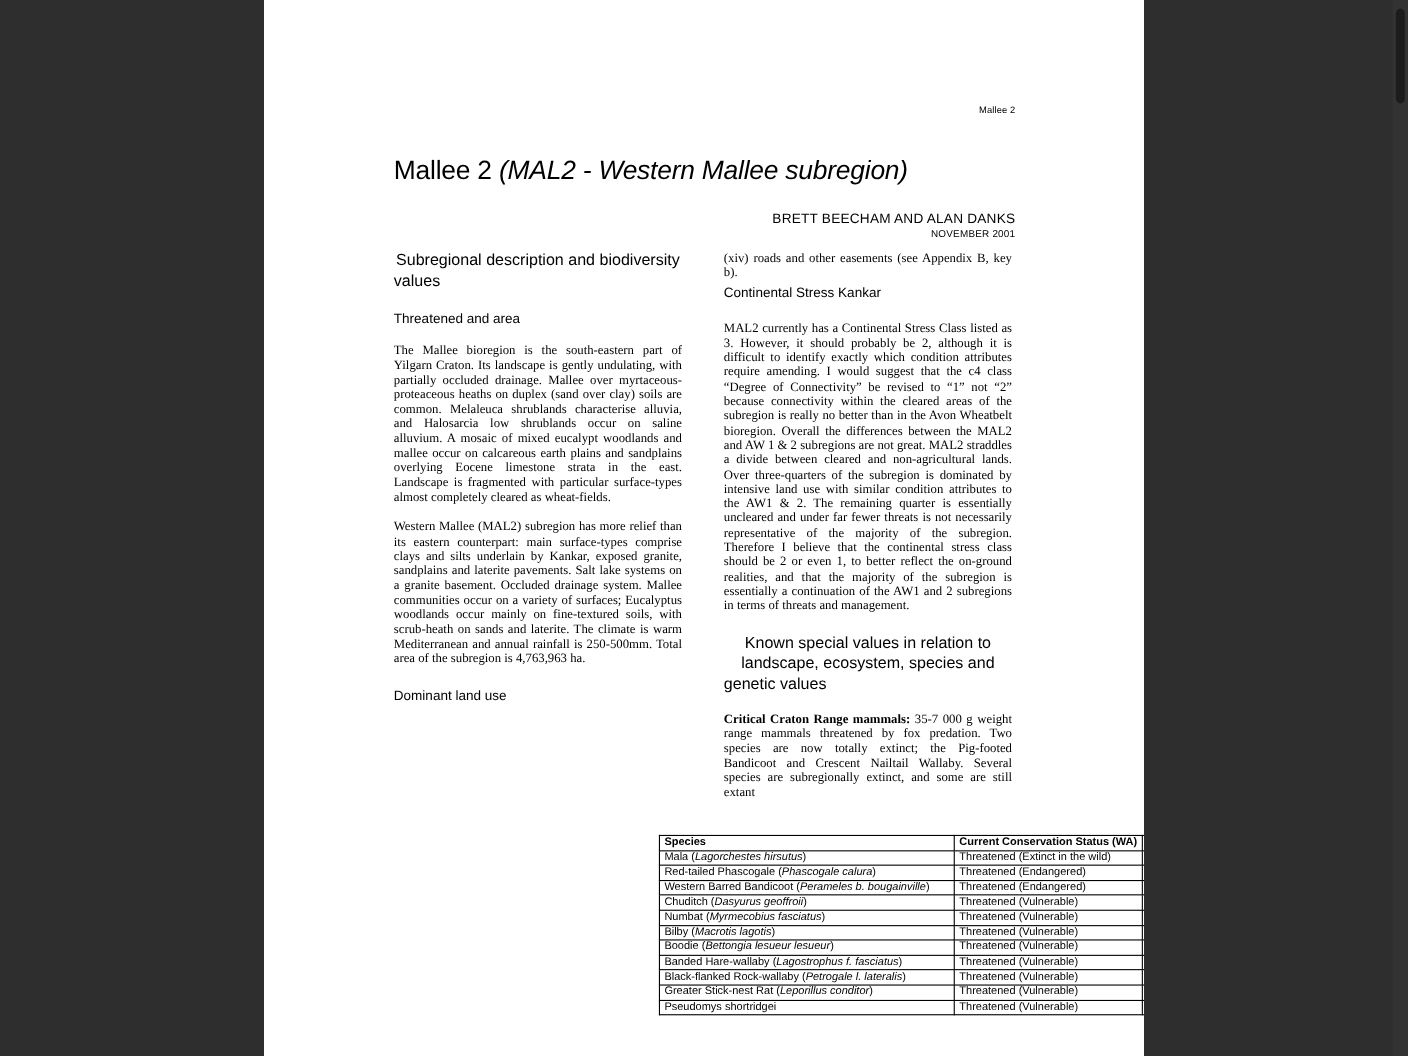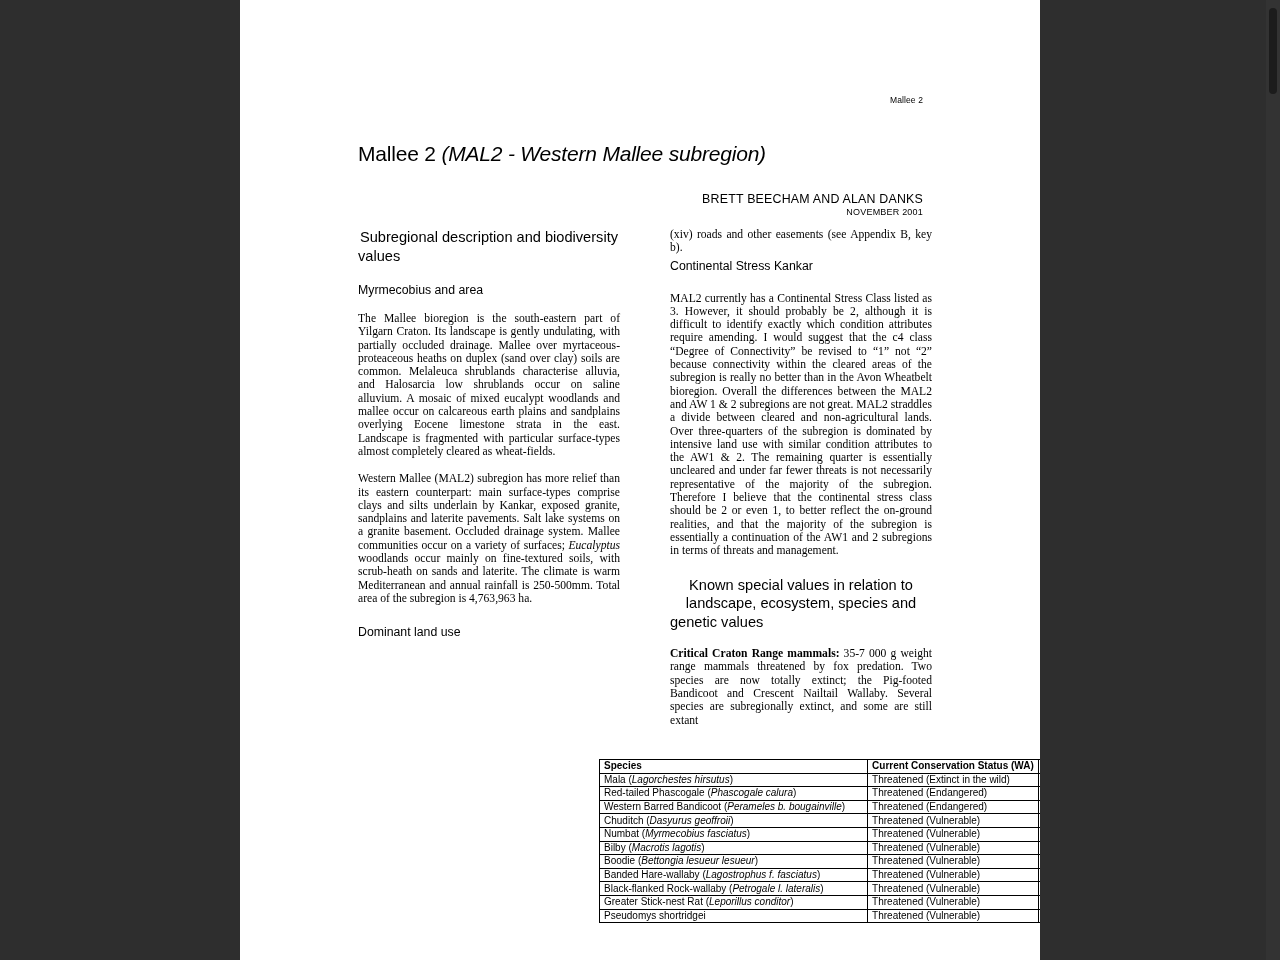--- a/index.html
+++ b/index.html
@@ -55,21 +55,21 @@
     color: #000;
     letter-spacing: 0.1px;
   }
 
   
   .doc-title {
     position: absolute;
     left: 118px;
     top: 142px;
     font-family: "Liberation Sans", sans-serif;
-    font-size: 21px;
+    font-size: 24px;
     color: #000;
     white-space: nowrap;
     letter-spacing: -0.2px;
   }
   .doc-title .ital { font-style: italic; }
 
   
   .byline {
     position: absolute;
     right: 117px;
@@ -81,21 +81,21 @@
   .byline .authors { font-size: 12.4px; letter-spacing: 0.2px; display:block; }
   .byline .date { font-size: 9px; letter-spacing: 0.2px; display:block; margin-top: 1px;}
 
   
   .col {
     position: absolute;
     top: 228px;
     width: 262px;
   }
   .col-left  { left: 118px; }
-  .col-right { left: 430px; }
+  .col-right { left: 418px; }
 
   h2.section-head {
     font-family: "Liberation Sans", sans-serif;
     font-size: 14.6px;
     font-weight: normal;
     line-height: 18.5px;
     margin: 0 0 0 0;
     color: #000;
     text-align: justify;
     text-align-last: justify;
@@ -114,21 +114,21 @@
   }
   p.body {
     font-family: "Liberation Serif", serif;
     font-size: 11.6px;
     line-height: 13.3px;
     text-align: justify;
     margin: 0;
     color: #000;
     hyphens: none;
   }
-  p.body .ital { font-style: italic; }
+  p.body .ital { }
   p.body .bold { font-weight: bold; }
   .sp-14 { height: 14px; }
   .sp-16 { height: 16px; }
   .sp-18 { height: 18px; }
   .sp-20 { height: 20px; }
   .sp-4  { height: 4px;  }
 
   
   #species-table {
     position: absolute;
@@ -168,21 +168,21 @@
     <div class="doc-title"><span>Mallee 2 </span><span class="ital">(MAL2 - Western Mallee subregion)</span></div>
 
     <div class="byline">
       <span class="authors">BRETT BEECHAM AND ALAN DANKS</span>
       <span class="date">NOVEMBER 2001</span>
     </div>
 
     <div class="col col-left">
       <h2 class="section-head left-last">Subregional description and biodiversity values</h2>
       <div class="sp-18"></div>
-      <h3 class="sub-head">Myrmecobius and area</h3>
+      <h3 class="sub-head">Threatened and area</h3>
       <div class="sp-14"></div>
       <p class="body">The Mallee bioregion is the south-eastern part of Yilgarn Craton. Its landscape is gently undulating, with partially occluded drainage. Mallee over myrtaceous-proteaceous heaths on duplex (sand over clay) soils are common. Melaleuca shrublands characterise alluvia, and Halosarcia low shrublands occur on saline alluvium. A mosaic of mixed eucalypt woodlands and mallee occur on calcareous earth plains and sandplains overlying Eocene limestone strata in the east. Landscape is fragmented with particular surface-types almost completely cleared as wheat-fields.</p>
       <div class="sp-14"></div>
       <p class="body"><span>Western Mallee (MAL2) subregion has more relief than its eastern counterpart: main surface-types comprise clays and silts underlain by Kankar, exposed granite, sandplains and laterite pavements. Salt lake systems on a granite basement. Occluded drainage system. Mallee communities occur on a variety of surfaces; </span><span class="ital">Eucalyptus</span><span> woodlands occur mainly on fine-textured soils, with scrub-heath on sands and laterite. The climate is warm Mediterranean and annual rainfall is 250-500mm. Total area of the subregion is 4,763,963 ha.</span></p>
       <div class="sp-20"></div>
       <h3 class="sub-head">Dominant land use</h3>
       <div class="sp-14"></div>
     </div>
 
     <div class="col col-right">

